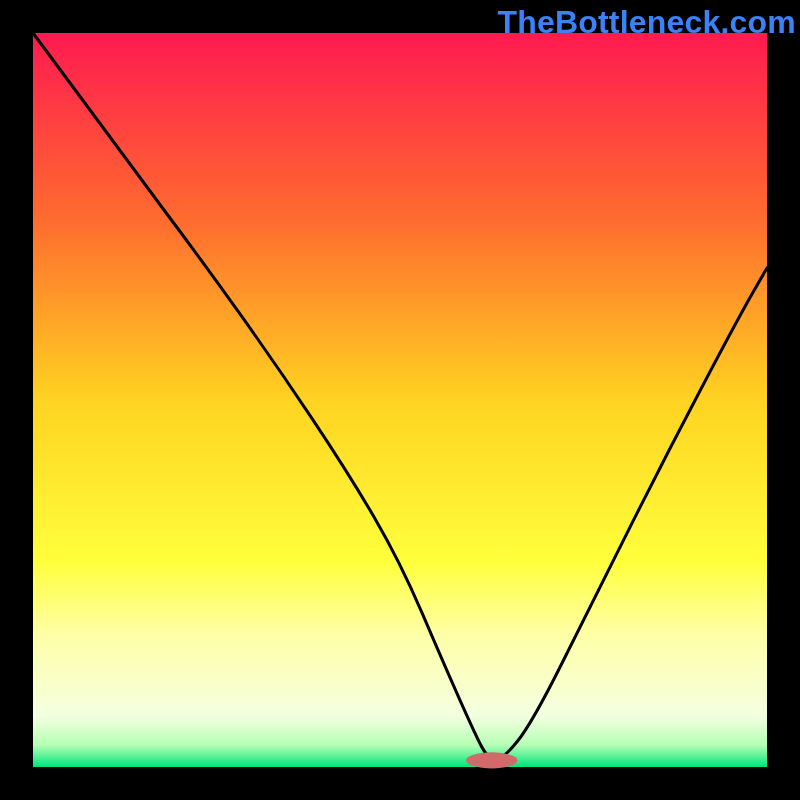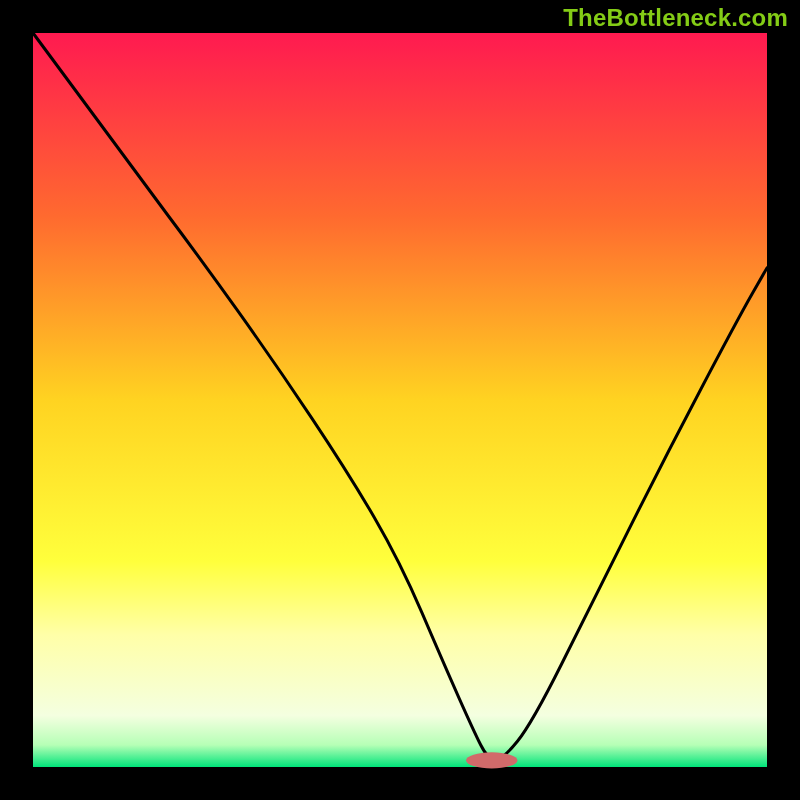--- a/index.html
+++ b/index.html
@@ -12,25 +12,25 @@
   }
   .frame {
     position: relative;
     width: 800px;
     height: 800px;
     background: #000;
   }
   .watermark {
     position: absolute;
     top: 4px;
-    right: 12px;
+    right: 4px;
     font-family: Arial, Helvetica, sans-serif;
-    font-size: 24px;
+    font-size: 32px;
     font-weight: 600;
-    color: #84cc16;
+    color: #3b82f6;
     letter-spacing: 0.2px;
   }
   svg {
     position: absolute;
     left: 0;
     top: 0;
   }
 </style>
 </head>
 <body>

